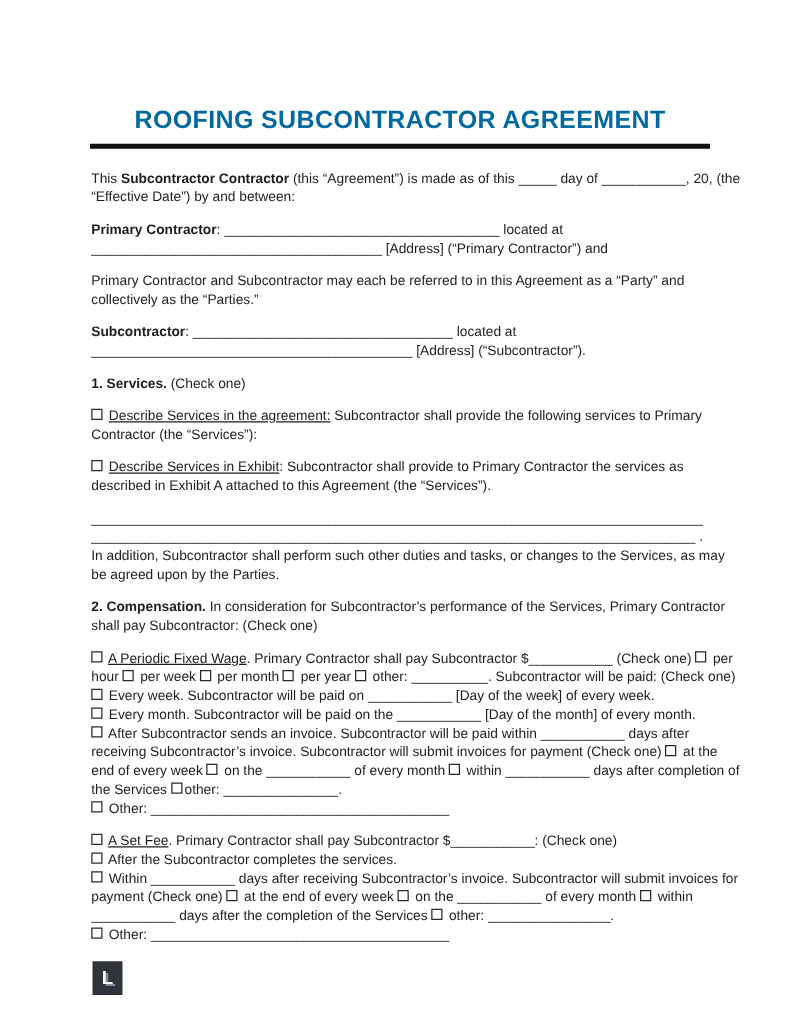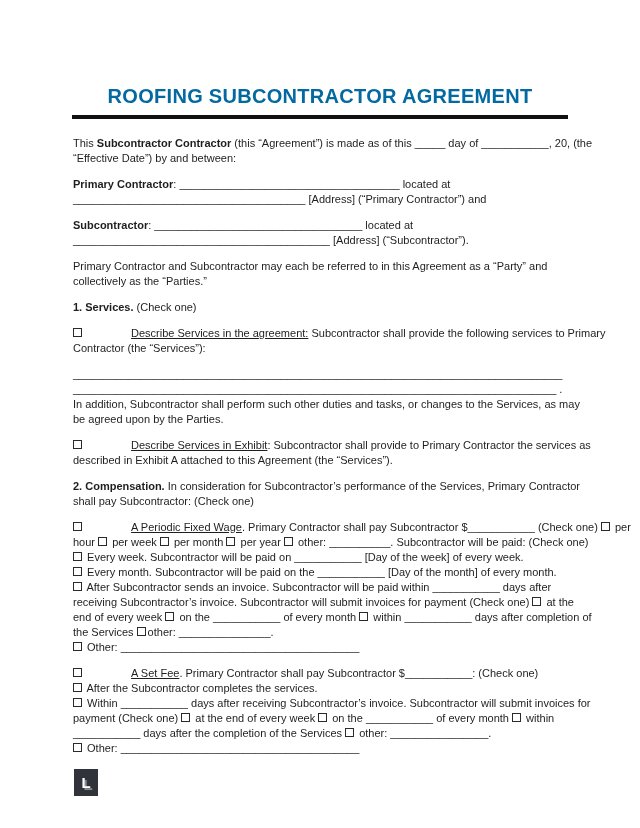--- a/index.html
+++ b/index.html
@@ -12,21 +12,21 @@
     margin:85px 0 0 0; text-align:center; font-size:20px; font-weight:bold;
     line-height:22px; letter-spacing:0.3px; color:#0369a1;
   }
   .title-rule { width:496px; height:4px; background:#101010; margin:8px auto 0 auto; }
   .doc-body {
     width:494px; margin:17px auto 0 auto;
     font-size:11px; line-height:15px; white-space:nowrap; color:#1e1e1e;
   }
   .doc-body p { margin:0 0 11px 0; }
   .b { font-weight:bold; }
-  .u { text-decoration:underline;margin-left:44px; }
+  .u { text-decoration:underline; }
   .cb {
     display:inline-block; width:7px; height:7px; border:1px solid #2a2a2a;
     vertical-align:0px; margin:0 2px 0 0; background:#fff;
   }
   .logo {
     position:absolute; left:74px; top:769px; width:24px; height:27px;
     background:#30343a; text-align:center;
   }
   .logo-glyph {
     display:inline-block; font-weight:bold; font-size:15px; line-height:27px;
@@ -37,26 +37,26 @@
 <body>
 
 <div class="page">
 
   <h1 class="title">ROOFING SUBCONTRACTOR AGREEMENT</h1>
   <div class="title-rule"></div>
 
   <div class="doc-body">
     <p><span>This </span><span class="b">Subcontractor Contractor</span><span> (this “Agreement”) is made as of this _____ day of ___________, 20, (the</span><br><span>“Effective Date”) by and between:</span></p>
     <p><span class="b">Primary Contractor</span><span>: ____________________________________ located at</span><br><span>______________________________________ [Address] (“Primary Contractor”) and</span></p>
+    <p><span>Primary Contractor and Subcontractor may each be referred to in this Agreement as a “Party” and</span><br><span>collectively as the “Parties.”</span></p>
     <p><span class="b">Subcontractor</span><span>: __________________________________ located at</span><br><span>__________________________________________ [Address] (“Subcontractor”).</span></p>
-    <p><span>Primary Contractor and Subcontractor may each be referred to in this Agreement as a “Party” and</span><br><span>collectively as the “Parties.”</span></p>
     <p><span class="b">1. Services.</span><span> (Check one)</span></p>
     <p><span class="cb"></span><span> </span><span class="u">Describe Services in the agreement:</span><span> Subcontractor shall provide the following services to Primary</span><br><span>Contractor (the “Services”):</span></p>
+    <p><span class="cb"></span><span> </span><span class="u">Describe Services in Exhibit</span><span>: Subcontractor shall provide to Primary Contractor the services as</span><br><span>described in Exhibit A attached to this Agreement (the “Services”).</span></p>
     <p><span>________________________________________________________________________________</span><br><span>_______________________________________________________________________________ .</span><br><span>In addition, Subcontractor shall perform such other duties and tasks, or changes to the Services, as may</span><br><span>be agreed upon by the Parties.</span></p>
-    <p><span class="cb"></span><span> </span><span class="u">Describe Services in Exhibit</span><span>: Subcontractor shall provide to Primary Contractor the services as</span><br><span>described in Exhibit A attached to this Agreement (the “Services”).</span></p>
     <p><span class="b">2. Compensation.</span><span> In consideration for Subcontractor’s performance of the Services, Primary Contractor</span><br><span>shall pay Subcontractor: (Check one)</span></p>
     <p><span class="cb"></span><span> </span><span class="u">A Periodic Fixed Wage</span><span>. Primary Contractor shall pay Subcontractor $___________ (Check one) </span><span class="cb"></span><span> per</span><br><span>hour </span><span class="cb"></span><span> per week </span><span class="cb"></span><span> per month </span><span class="cb"></span><span> per year </span><span class="cb"></span><span> other: __________. Subcontractor will be paid: (Check one)</span><br><span class="cb"></span><span> Every week. Subcontractor will be paid on ___________ [Day of the week] of every week.</span><br><span class="cb"></span><span> Every month. Subcontractor will be paid on the ___________ [Day of the month] of every month.</span><br><span class="cb"></span><span> After Subcontractor sends an invoice. Subcontractor will be paid within ___________ days after</span><br><span>receiving Subcontractor’s invoice. Subcontractor will submit invoices for payment (Check one) </span><span class="cb"></span><span> at the</span><br><span>end of every week </span><span class="cb"></span><span> on the ___________ of every month </span><span class="cb"></span><span> within ___________ days after completion of</span><br><span>the Services </span><span class="cb"></span><span>other: _______________.</span><br><span class="cb"></span><span> Other: _______________________________________</span></p>
     <p><span class="cb"></span><span> </span><span class="u">A Set Fee</span><span>. Primary Contractor shall pay Subcontractor $___________: (Check one)</span><br><span class="cb"></span><span> After the Subcontractor completes the services.</span><br><span class="cb"></span><span> Within ___________ days after receiving Subcontractor’s invoice. Subcontractor will submit invoices for</span><br><span>payment (Check one) </span><span class="cb"></span><span> at the end of every week </span><span class="cb"></span><span> on the ___________ of every month </span><span class="cb"></span><span> within</span><br><span>___________ days after the completion of the Services </span><span class="cb"></span><span> other: ________________.</span><br><span class="cb"></span><span> Other: _______________________________________</span></p>
   </div>
 
   <div class="logo">
     <span class="logo-glyph">L</span>
   </div>
 
 </div>

